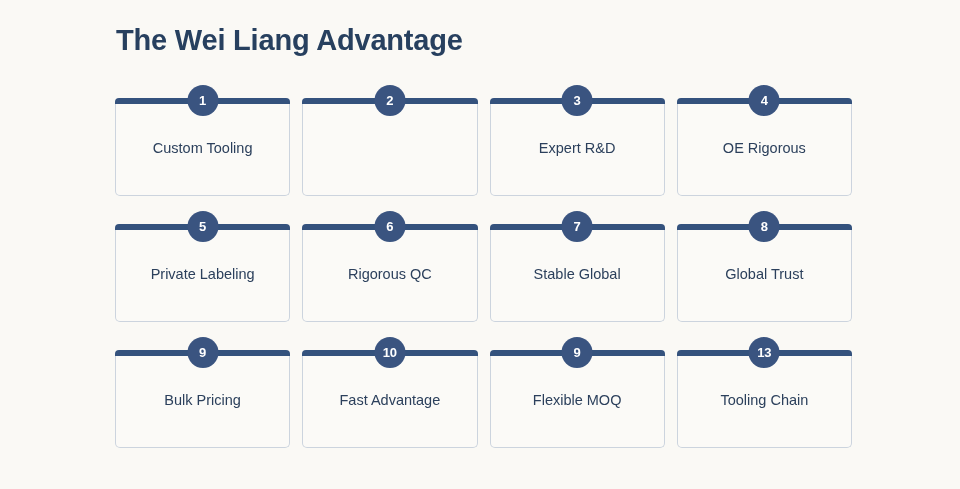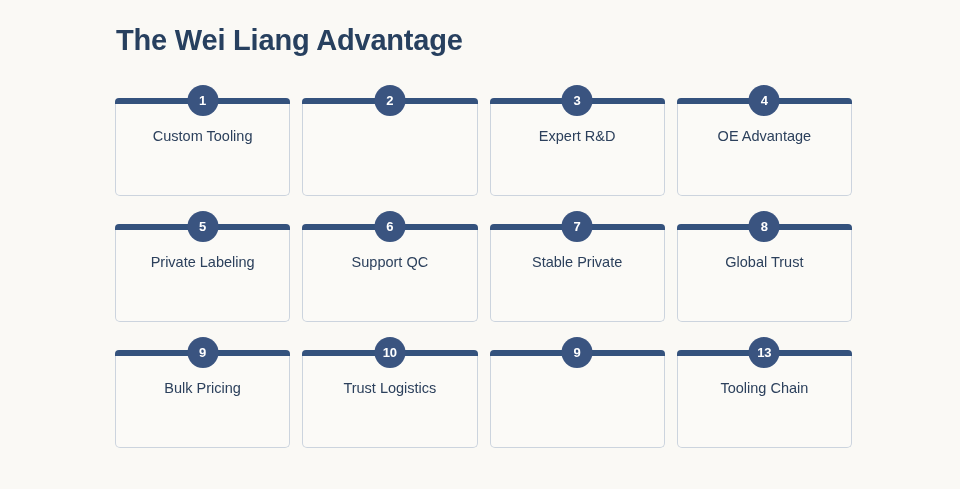--- a/index.html
+++ b/index.html
@@ -80,21 +80,21 @@
     align-items: center;
     justify-content: center;
     line-height: 1;
     z-index: 2;
   }
 
   .card-label {
     position: absolute;
     left: 6px;
     right: 6px;
-    top: 29px;
+    top: 41px;
     text-align: center;
     font-size: 14.5px;
     color: #2c405c;
     line-height: 1.2;
   }
 </style>
 </head>
 <body>
 
 <div class="page">
@@ -116,62 +116,63 @@
 
     <div class="card">
       <div class="card-topbar"></div>
       <div class="card-badge">3</div>
       <div class="card-label">Expert R&amp;D</div>
     </div>
 
     <div class="card">
       <div class="card-topbar"></div>
       <div class="card-badge">4</div>
-      <div class="card-label">OE Advantage</div>
+      <div class="card-label">OE Rigorous</div>
     </div>
 
     <div class="card">
       <div class="card-topbar"></div>
       <div class="card-badge">5</div>
       <div class="card-label">Private Labeling</div>
     </div>
 
     <div class="card">
       <div class="card-topbar"></div>
       <div class="card-badge">6</div>
-      <div class="card-label">Support QC</div>
+      <div class="card-label">Rigorous QC</div>
     </div>
 
     <div class="card">
       <div class="card-topbar"></div>
       <div class="card-badge">7</div>
-      <div class="card-label">Stable Private</div>
+      <div class="card-label">Stable Global</div>
     </div>
 
     <div class="card">
       <div class="card-topbar"></div>
       <div class="card-badge">8</div>
       <div class="card-label">Global Trust</div>
     </div>
 
     <div class="card">
       <div class="card-topbar"></div>
       <div class="card-badge">9</div>
       <div class="card-label">Bulk Pricing</div>
     </div>
 
     <div class="card">
       <div class="card-topbar"></div>
       <div class="card-badge">10</div>
-      <div class="card-label">Trust Logistics</div>
+      <div class="card-label">Fast Advantage</div>
     </div>
 
     <div class="card">
       <div class="card-topbar"></div>
       <div class="card-badge">9</div>
+      <div class="card-label">Flexible MOQ</div>
     </div>
 
     <div class="card">
       <div class="card-topbar"></div>
       <div class="card-badge">13</div>
       <div class="card-label">Tooling Chain</div>
     </div>
 
   </div>
 </div>

